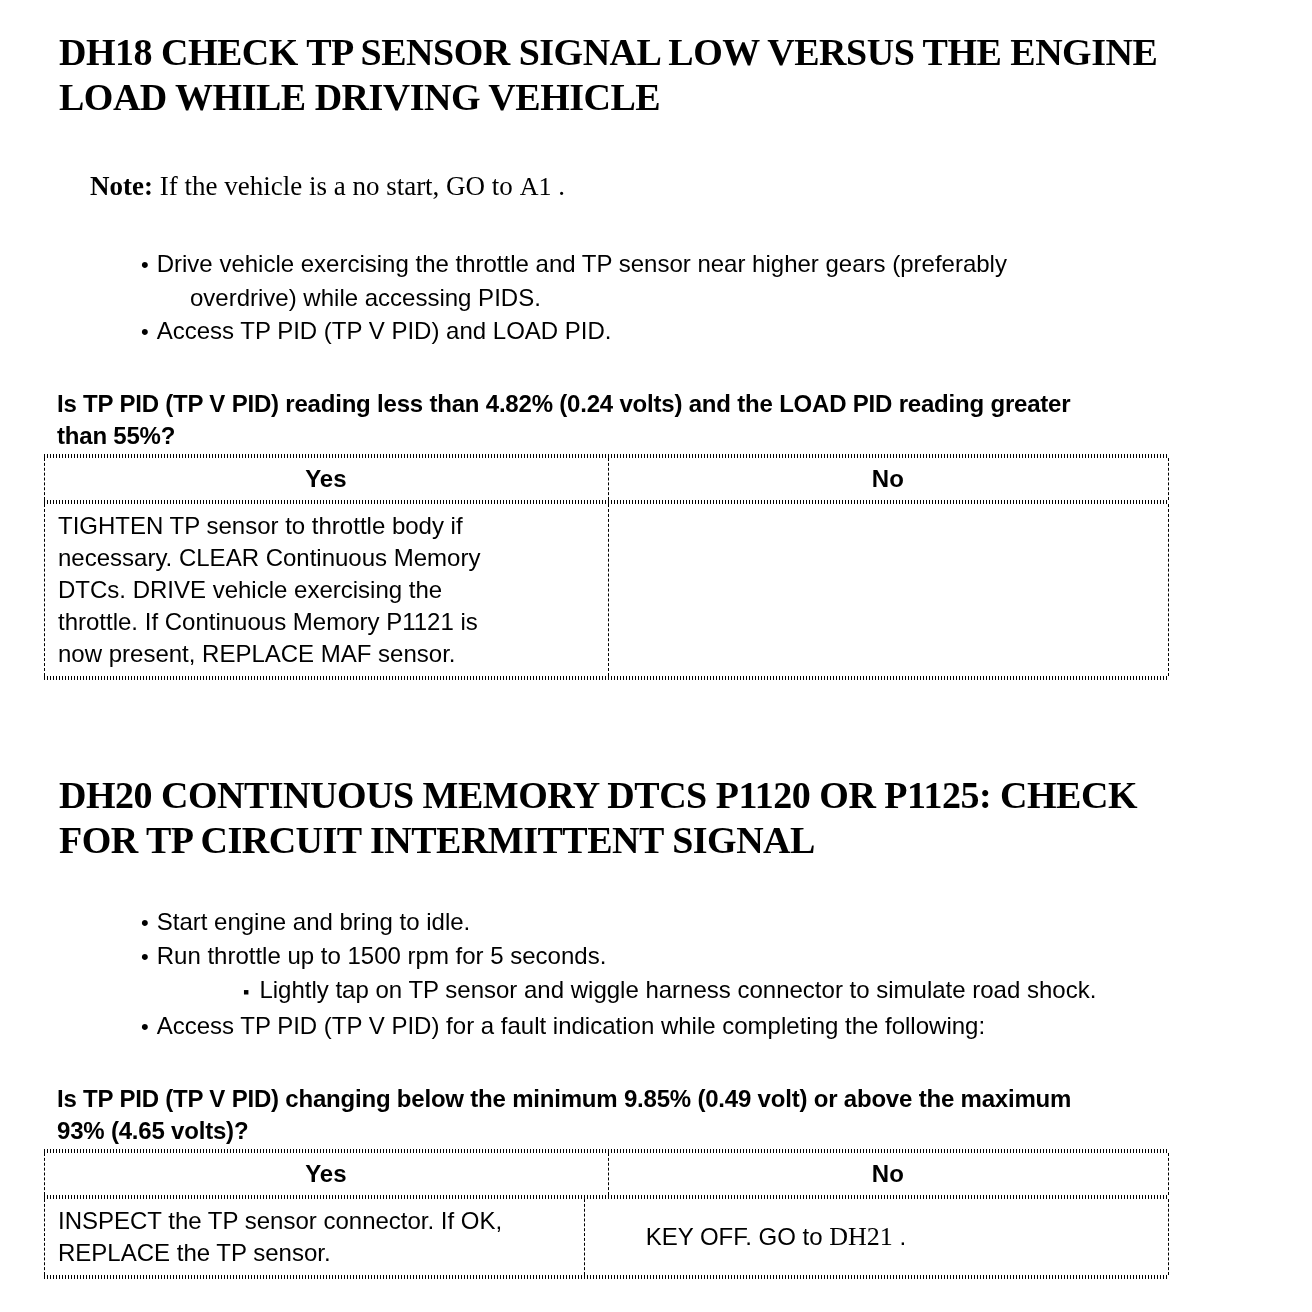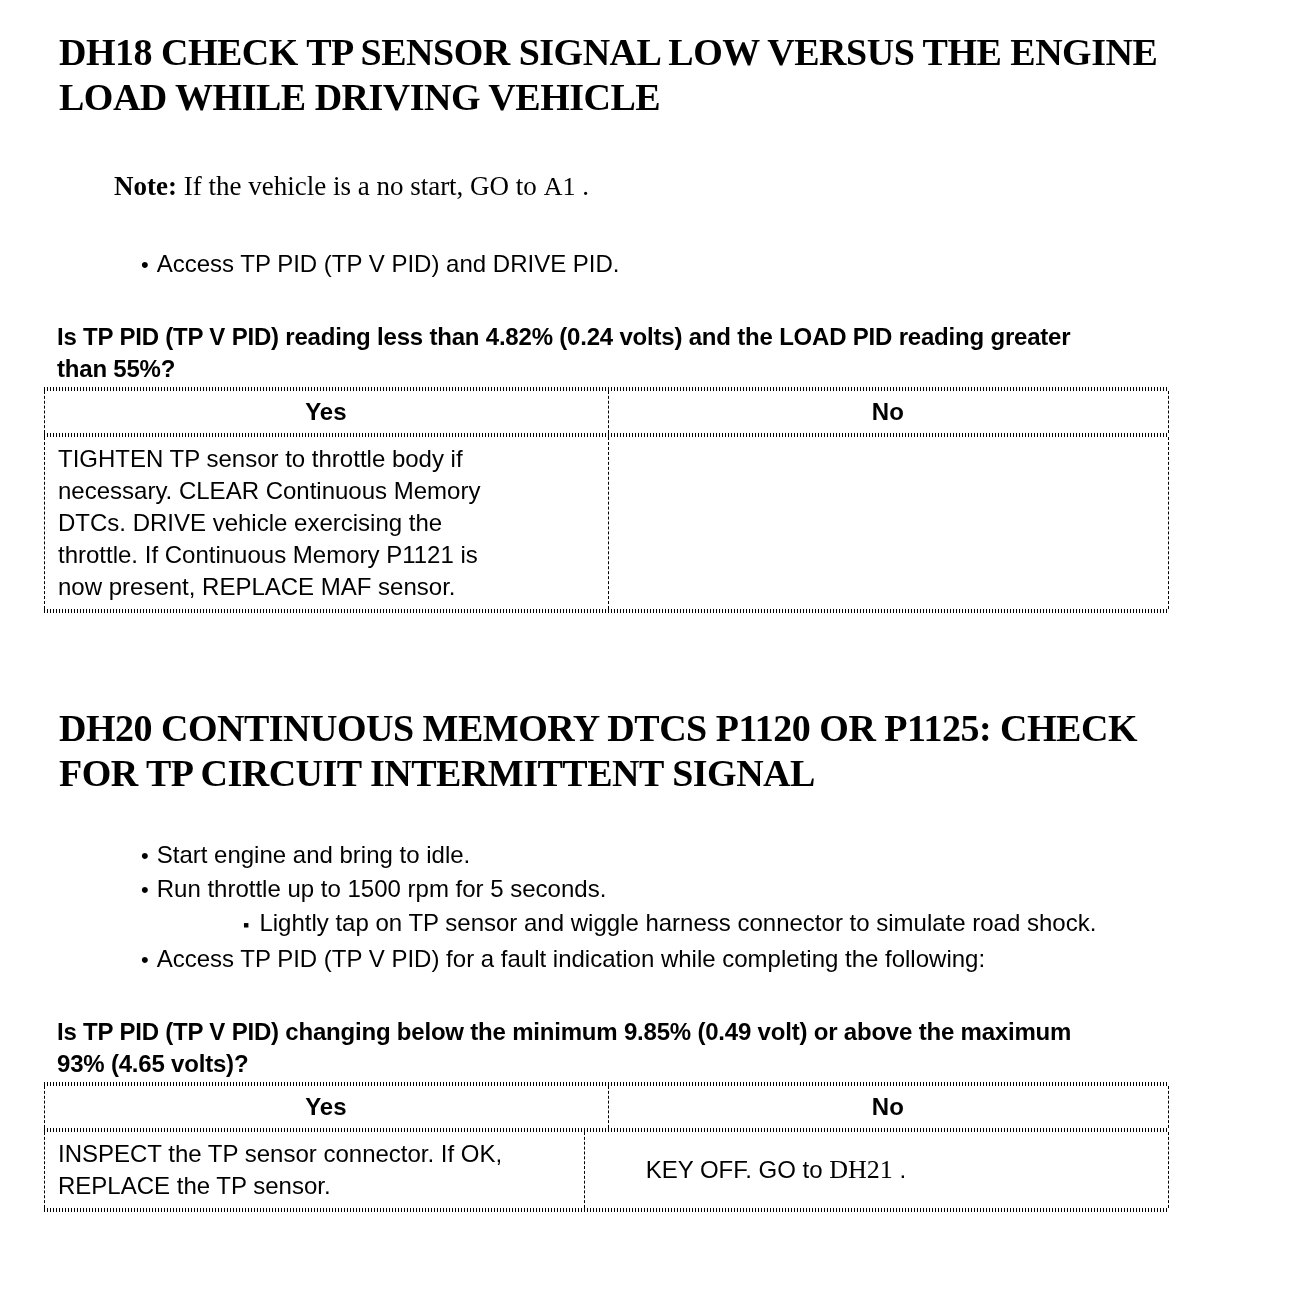--- a/index.html
+++ b/index.html
@@ -25,21 +25,21 @@
     font-family: "Liberation Serif", serif;
     font-weight: bold;
     font-size: 38px;
     line-height: 45px;
     letter-spacing: -0.5px;
     white-space: pre-line;
   }
   .title2 { margin-top: 93px; }
   
   .note {
-    margin: 48px 0 0 114px;
+    margin: 48px 0 0 90px;
     font-family: "Liberation Serif", serif;
     font-size: 27px;
     line-height: 36px;
   }
   .note .note-label { font-weight: bold; }
   
   .bullets {
     margin: 42px 0 0 141px;
     font-size: 24px;
     line-height: 33px;
@@ -123,21 +123,23 @@
 
   <div>
     <h1 class="proc-title">DH18 CHECK TP SENSOR SIGNAL LOW VERSUS THE ENGINE
 LOAD WHILE DRIVING VEHICLE</h1>
 
     <div class="note">
       <span class="note-label">Note:</span><span> If the vehicle is a no start, GO to </span><a class="ref-link">A1</a><span> .</span>
     </div>
 
     <div class="bullets">
-      <div class="bullet-item"><span class="bullet-glyph">•</span><span>Access TP PID (TP V PID) and DRIVE PID.</span></div>
+      <div class="bullet-item"><span class="bullet-glyph">•</span><span>Drive vehicle exercising the throttle and TP sensor near higher gears (preferably
+overdrive) while accessing PIDS.</span></div>
+      <div class="bullet-item"><span class="bullet-glyph">•</span><span>Access TP PID (TP V PID) and LOAD PID.</span></div>
     </div>
 
     <div class="question">Is TP PID (TP V PID) reading less than 4.82% (0.24 volts) and the LOAD PID reading greater
 than 55%?</div>
 
     <div class="qtable">
       <div class="hrule"></div>
       <div class="trow thead-row">
         <div class="cell cell-yes hcell">Yes</div>
         <div class="cell cell-no hcell">No</div>

